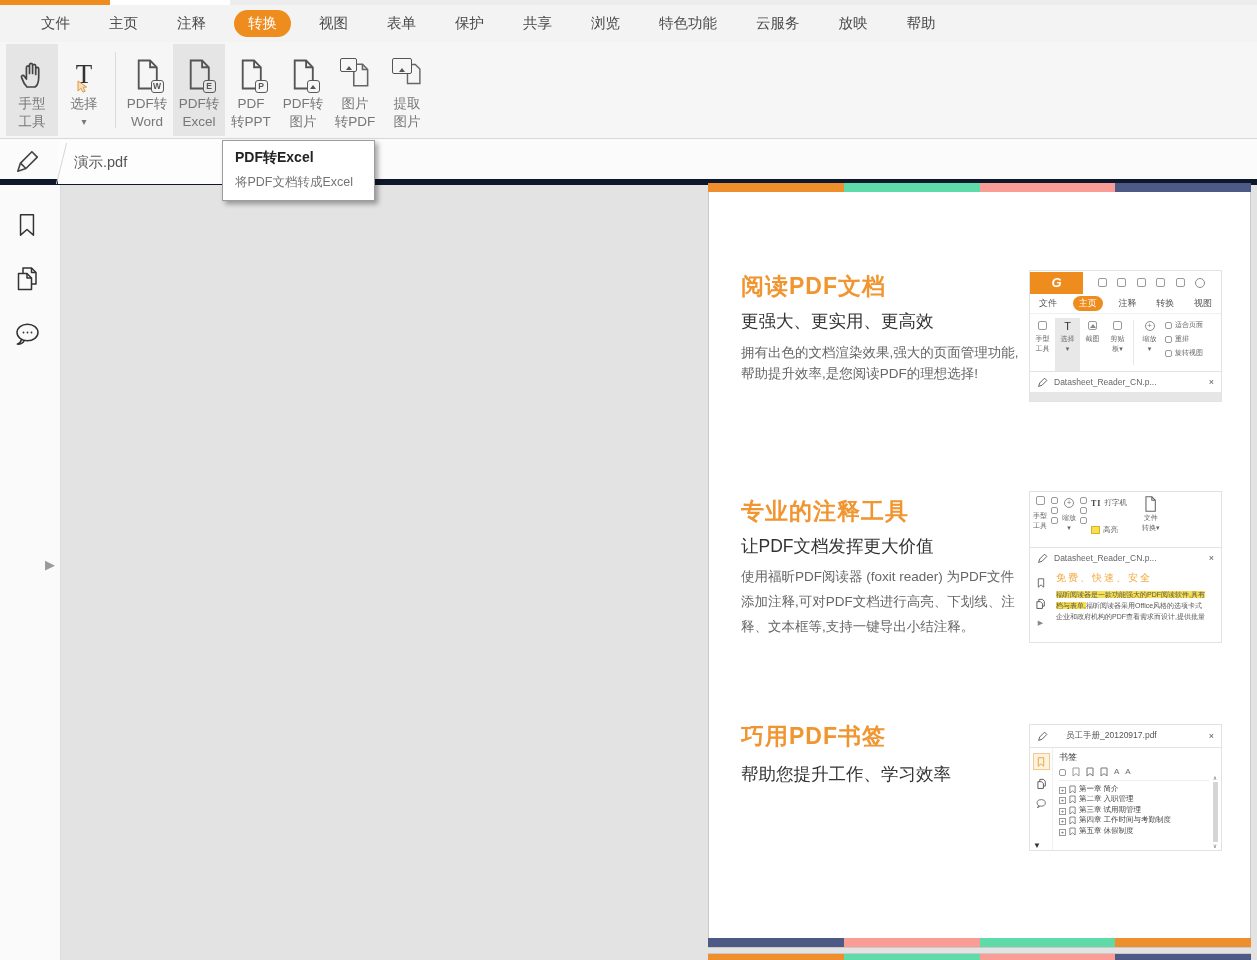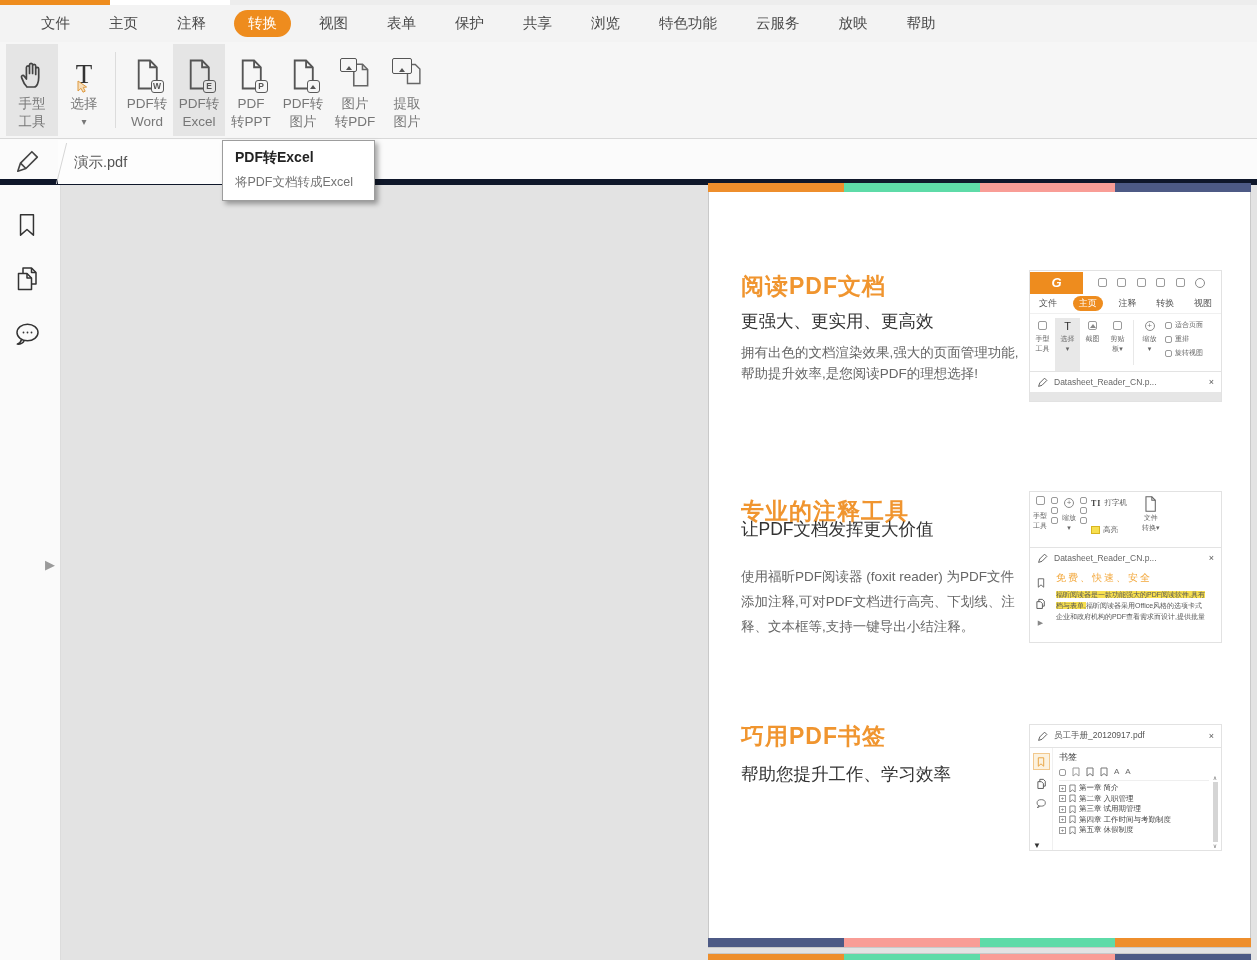--- a/index.html
+++ b/index.html
@@ -127,36 +127,36 @@
   .t2rows .r { display:flex; align-items:center; gap:3px; white-space:nowrap; }
   .tw { font-size:8px; font-weight:bold; color:#444; letter-spacing:1px; }
   .t2-body { display:flex; height:75px; }
   .t2-rail { width:21px; display:flex; flex-direction:column; align-items:center; gap:9px; padding-top:9px; }
   .t2-content { flex:1; padding:3px 3px 0 5px; overflow:hidden; }
   .t2-title { font-size:10px; color:#F3A93F; letter-spacing:2px; margin-bottom:4px; white-space:nowrap; }
   .t2-line { font-size:7px; line-height:11px; color:#555; white-space:nowrap; overflow:hidden; }
   .hl { background:#F7DF4F; }
 
   
-  .t3-tab { height:23px; display:flex; align-items:center; gap:6px; padding:0 7px; font-size:8.5px;
+  .t3-tab { height:23px; display:flex; align-items:center; gap:18px; padding:0 7px; font-size:8.5px;
             color:#555; border-bottom:1px solid #E3E3E3; white-space:nowrap; }
   .t3-tab .x { margin-left:auto; font-size:9px; color:#555; }
   .t3-body { display:flex; height:103px; }
   .t3-rail { width:23px; border-right:1px solid #F0F0F0; display:flex; flex-direction:column;
              align-items:center; gap:8px; padding-top:5px; position:relative; }
   .rail-active { width:17px; height:17px; background:#FCF2DF; border:1px solid #F2C98E;
                  display:flex; align-items:center; justify-content:center; }
   .t3-tri { position:absolute; bottom:1px; left:3px; font-size:8px; color:#333; }
   .t3-panel { flex:1; position:relative; padding:3px 12px 0 6px; }
   .t3-ph { font-size:9px; color:#444; }
   .t3-icons { display:flex; gap:6px; align-items:center; margin:3px 0 2px; padding-bottom:3px;
               border-bottom:1px solid #EFEFEF; }
   .t3-a { font-size:8px; color:#666; line-height:1; }
   .t3-list { font-size:7.5px; color:#444; }
-  .t3row { display:flex; align-items:center; gap:3px; white-space:nowrap; overflow:hidden; height:10.5px; }
+  .t3row { display:flex; align-items:flex-end; gap:3px; white-space:nowrap; overflow:hidden; height:10.5px; }
   .t3-scroll { position:absolute; right:2px; top:27px; bottom:2px; width:8px; display:flex;
                flex-direction:column; align-items:center; font-size:6px; color:#777; line-height:6px; }
   .t3-thumbbar { width:5px; flex:1; background:#D5D5D5; margin:1px 0; }
 
   svg { display:block; }
 </style>
 </head>
 <body>
 
 <div class="titlebar">
@@ -423,21 +423,21 @@
         <svg width="11" height="11" viewBox="0 0 24 24" fill="none" stroke="#555" stroke-width="2" stroke-linejoin="round">
             <path d="M3.5 20.5 L6 13 L16.5 2.5 L21.5 7.5 L11 18 Z"></path>
           </svg>
         <span>Datasheet_Reader_CN.p...</span>
         <span class="x">×</span>
       </div>
       <div class="t1-canvas"></div>
     </div>
 
     <div class="s-title" style="top:313px">专业的注释工具</div>
-    <div class="s-sub" style="top:334px">让PDF文档发挥更大价值</div>
+    <div class="s-sub" style="top:351px">让PDF文档发挥更大价值</div>
     <div class="s-body lh25" style="top:381px">使用福昕PDF阅读器 (foxit reader) 为PDF文件添加注释,可对PDF文档进行高亮、下划线、注释、文本框等,支持一键导出小结注释。</div>
 
     <div class="thumb thumb2">
       <div class="t2-tools">
         <div class="t2col">
             <span class="tico" style="height:14px"><span class="msq"></span></span>
             <span>手型</span>
             <span>工具</span>
           </div>
         <div class="t2stack">

